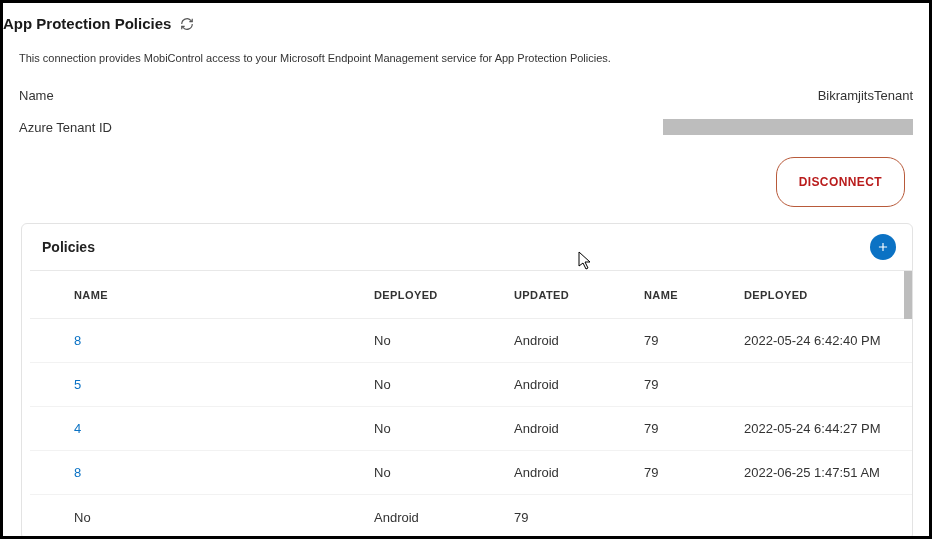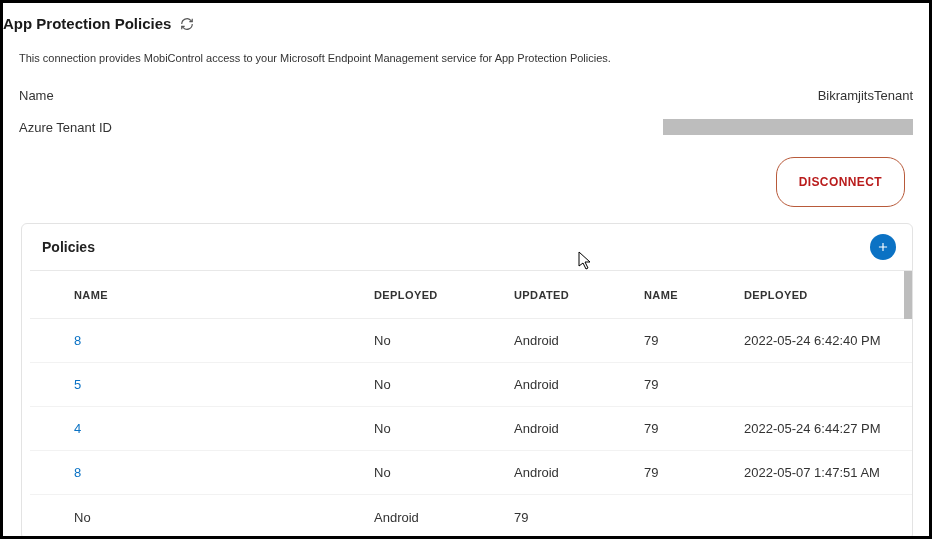--- a/index.html
+++ b/index.html
@@ -210,21 +210,21 @@
       <span>No</span>
       <span>Android</span>
       <span>79</span>
       <span>2022-05-24 6:44:27 PM</span>
     </div>
     <div class="trow">
       <span class="cell-link">8</span>
       <span>No</span>
       <span>Android</span>
       <span>79</span>
-      <span>2022-05-07 1:47:51 AM</span>
+      <span>2022-06-25 1:47:51 AM</span>
     </div>
     <div class="trow">
       <span>No</span>
       <span>Android</span>
       <span>79</span>
     </div>
   </div>
 </div>
 
 <svg class="cursor" width="16" height="20" viewBox="0 0 16 20">

